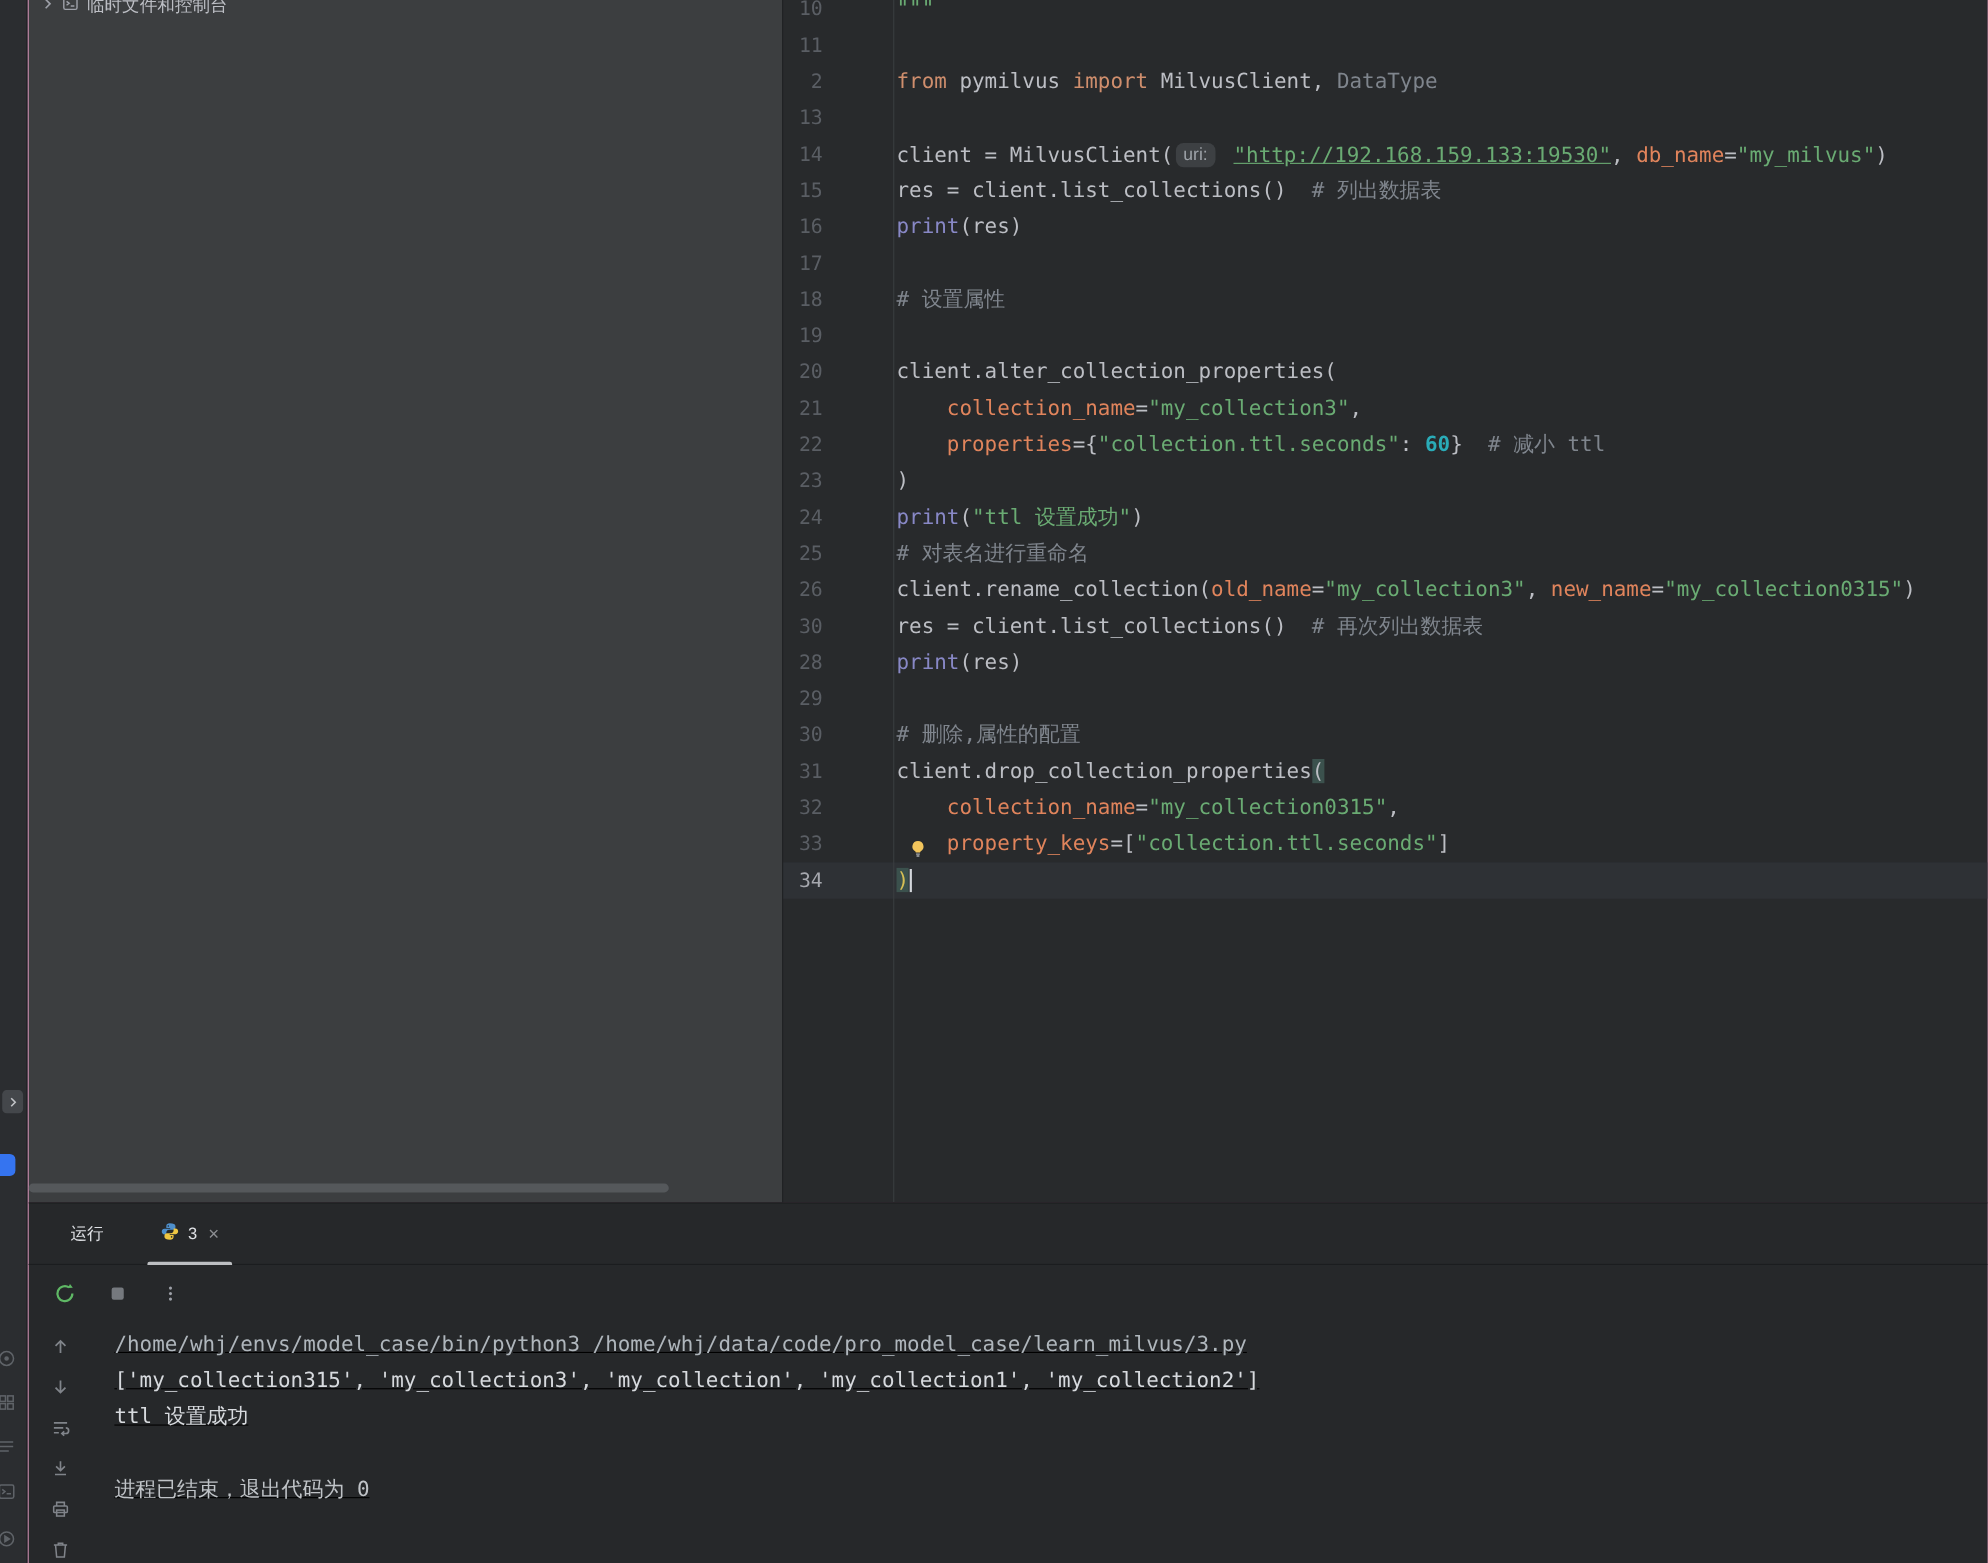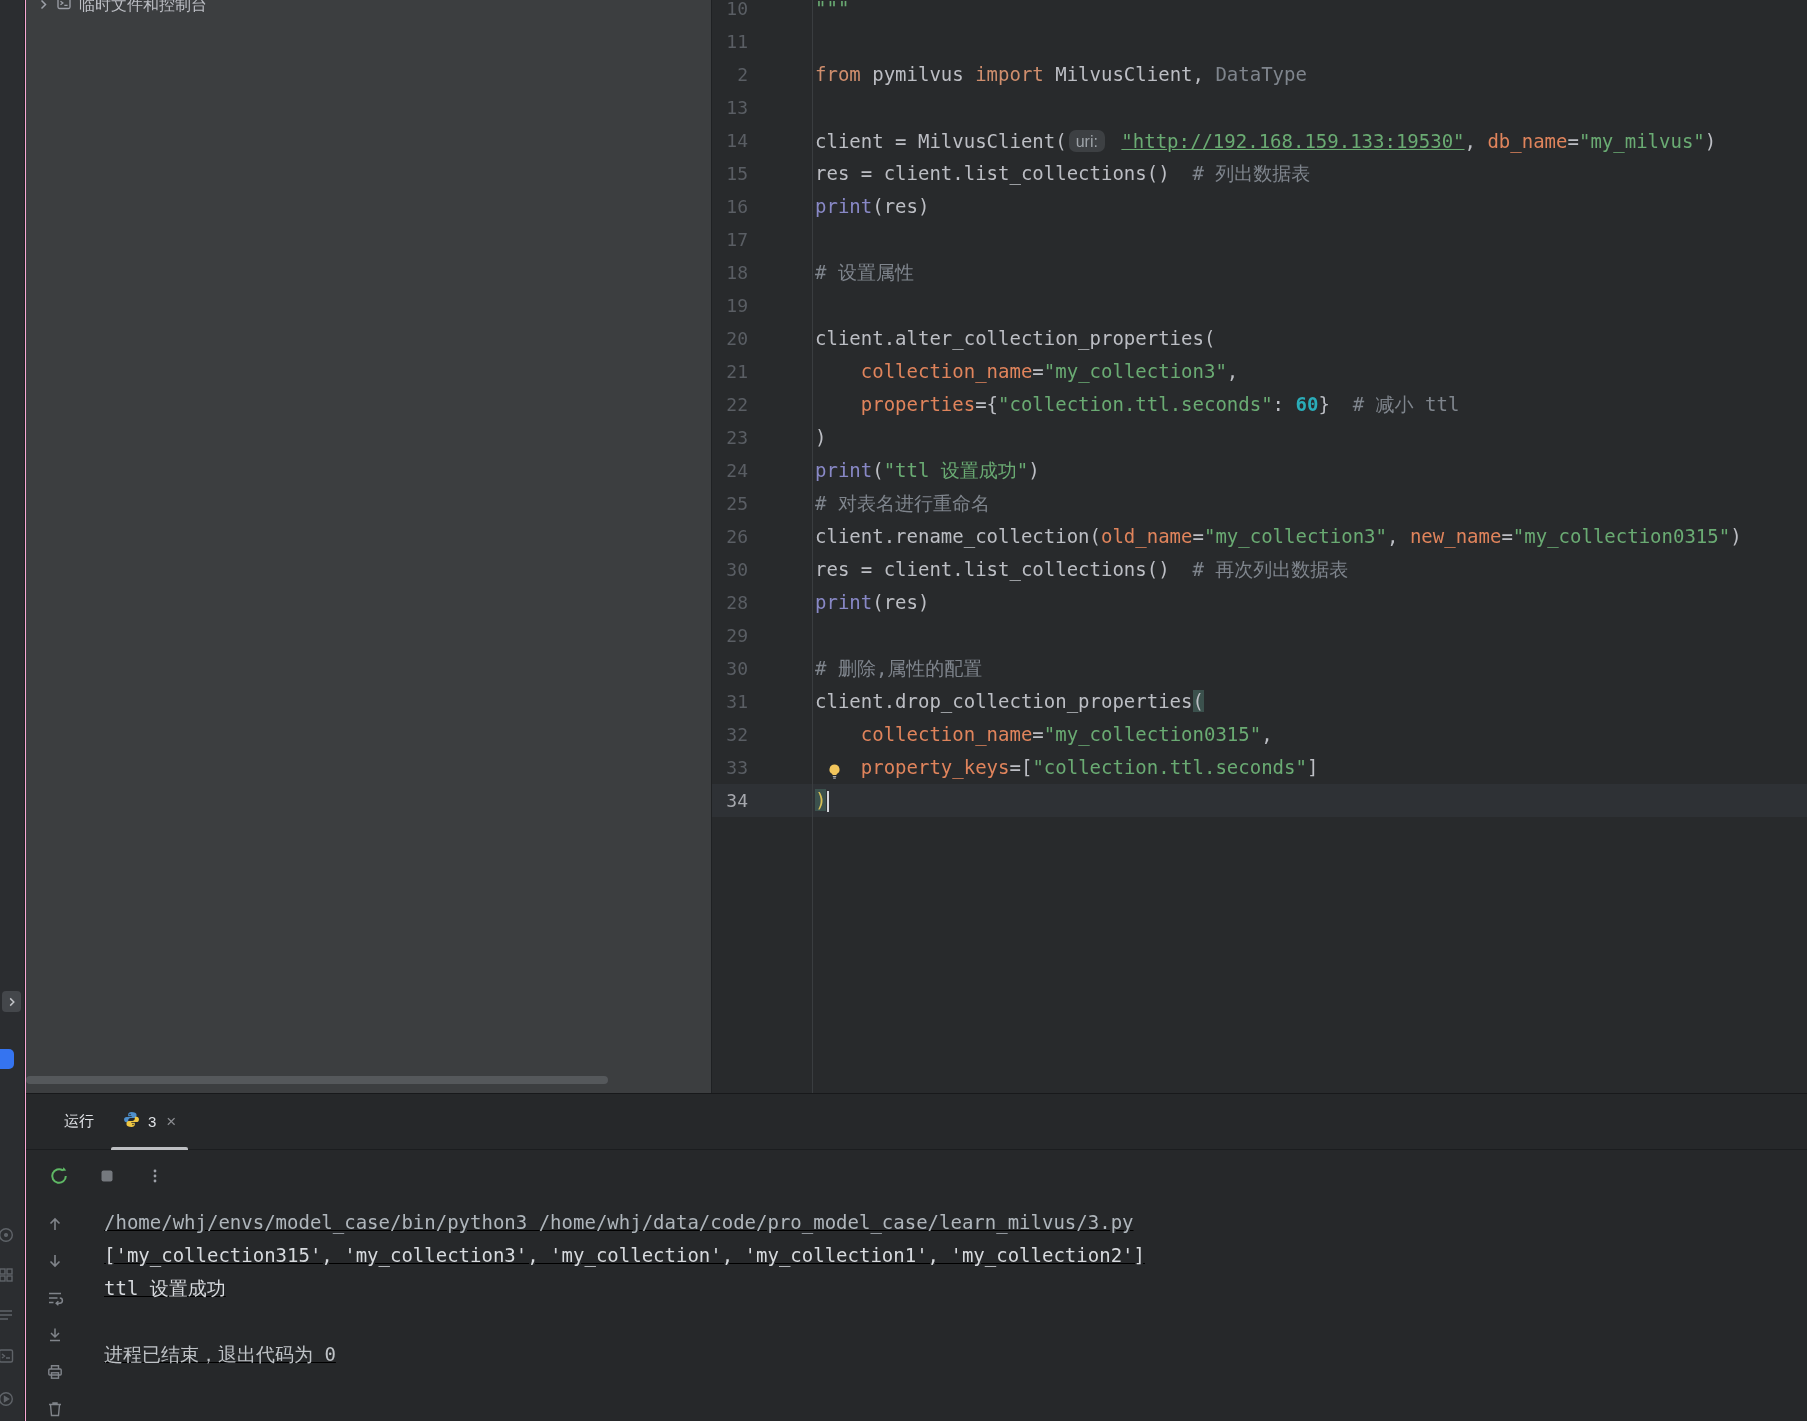--- a/index.html
+++ b/index.html
@@ -47,21 +47,21 @@
   .s-inlay   { font-family:"Liberation Sans", sans-serif; font-size:16px; background:#3D4043; color:#9DA2A8;
                border-radius:7px; padding:2.5px 7px; margin:0 5px 0 2px; vertical-align:2px; }
   .cursor { display:inline-block; width:2px; height:21px; background:#D4D7DC; vertical-align:middle; margin-left:1px; }
   .bulb { position:absolute; left:114px; top:7px; width:17px; height:17px; }
 
   
   #runpanel { position:absolute; left:26px; top:1093px; right:0; bottom:0; background:#26282A;
               border-top:1px solid #18191B; }
   .tabrow { height:56px; border-bottom:1px solid #1B1D1F; display:flex; align-items:center;
             padding-left:38px; position:relative; }
-  .rp-title { font-size:15px; color:#DFE1E5; margin-right:15px; }
+  .rp-title { font-size:15px; color:#DFE1E5; margin-right:38px; }
   .tab { display:flex; align-items:center; gap:8px; padding:0 14px; height:56px; position:relative; }
   .tab-label { color:#DFE1E5; font-size:15px; }
   .closex { color:#8C8E92; font-size:17px; margin-left:2px; }
   .tab.active::after { content:""; position:absolute; bottom:0; left:2px; right:2px; height:3px;
                        background:#BDBFC2; border-radius:2px 2px 0 0; }
   .toolrow { height:52px; display:flex; align-items:center; padding-left:22px; gap:26px; }
   .tbtn { width:22px; height:22px; display:flex; align-items:center; justify-content:center; }
   .consolewrap { position:absolute; top:109px; left:0; right:0; bottom:0; display:flex;text-decoration:underline; }
   .vtools { flex:none; width:58px; display:flex; flex-direction:column; align-items:center;
             padding-top:12px; gap:19px; }

